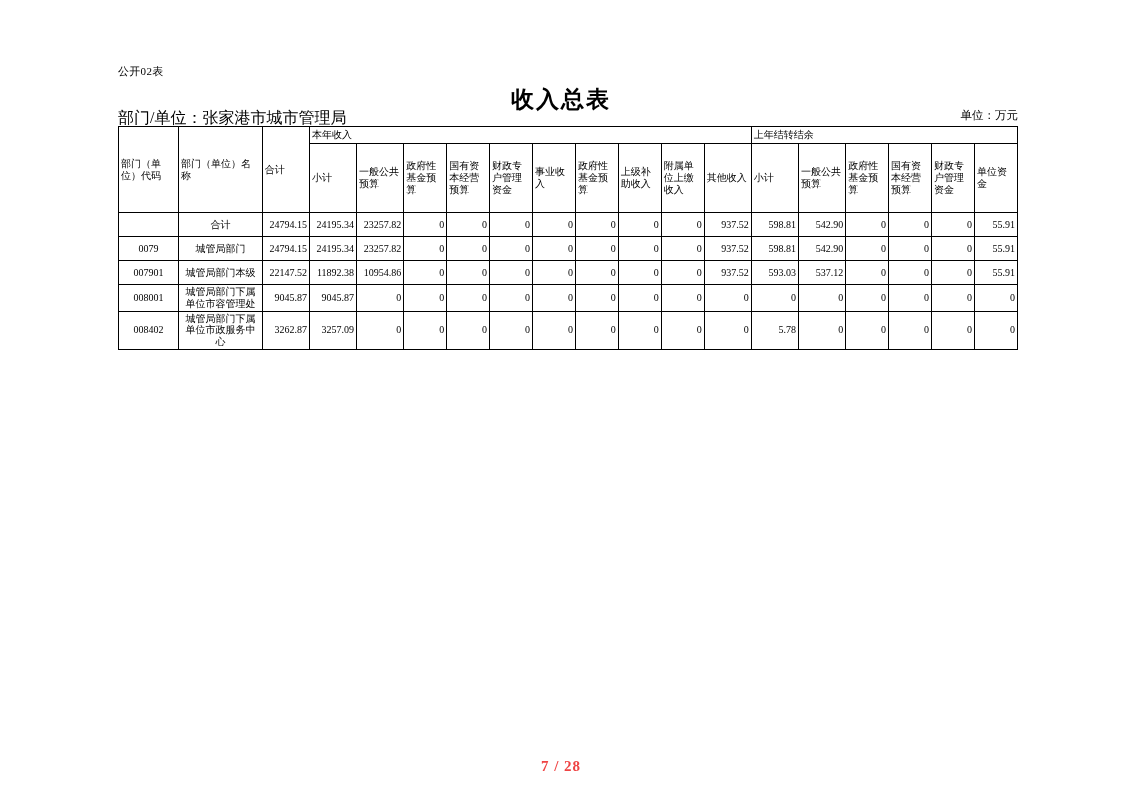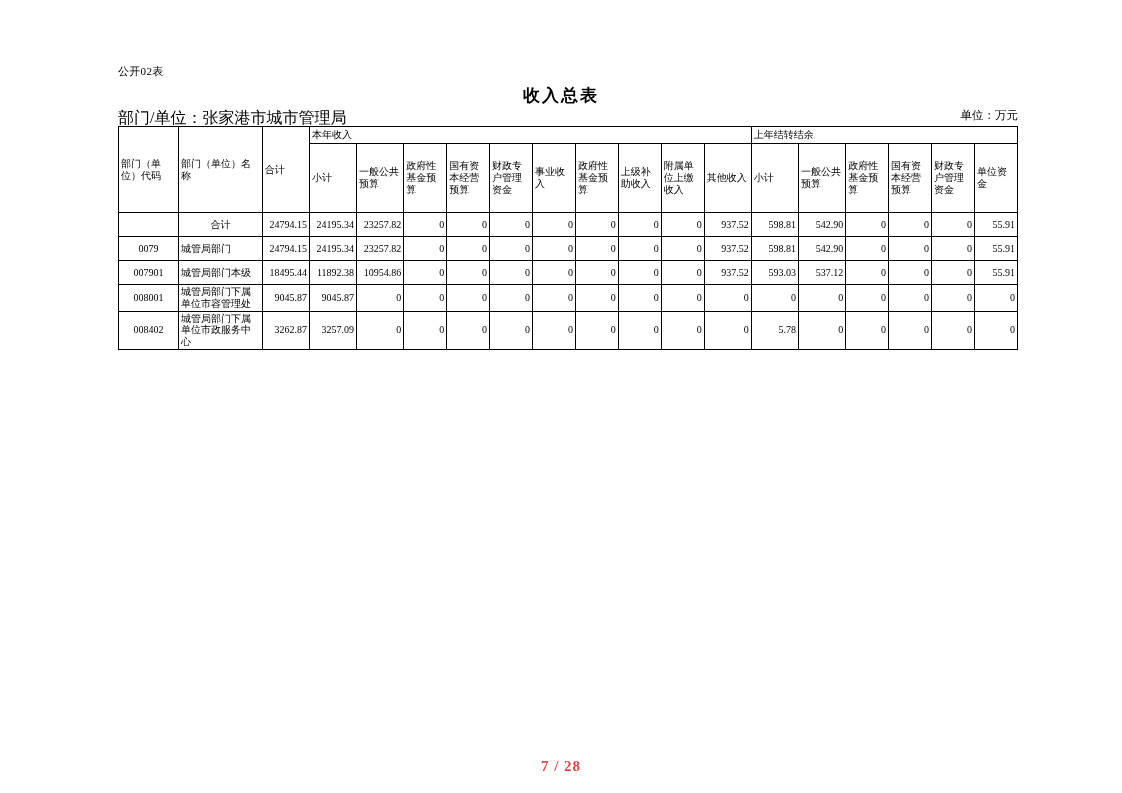--- a/index.html
+++ b/index.html
@@ -28,21 +28,21 @@
     font-size: 11px;
     font-family: "Liberation Serif", "DejaVu Serif", serif;
     letter-spacing: 0.3px;
   }
   .doc-title {
     position: absolute;
     left: 0;
     top: 84px;
     width: 1122px;
     text-align: center;
-    font-size: 17px;
+    font-size: 23px;
     font-weight: bold;
     letter-spacing: 2px;
   }
   .dept-line {
     position: absolute;
     left: 118px;
     top: 108px;
     font-size: 16px;
   }
   .unit-line {
@@ -82,21 +82,21 @@
     text-align: center;
     font-size: 10.5px;
     height: 21px;
   }
   td.name {
     text-align: center;
     font-size: 10.5px;
     padding: 2px 4px;
   }
   td.name.left {
-    text-align: left;
+    text-align: center;
     margin-top: 20px;
   }
   td.num {
     text-align: right;
     font-size: 10.5px;
     padding-right: 3px;
   }
   td.bold, th.bold {
     font-weight: bold;
   }
@@ -213,21 +213,21 @@
         <td class="num">598.81</td>
         <td class="num">542.90</td>
         <td class="num">0</td>
         <td class="num">0</td>
         <td class="num">0</td>
         <td class="num">55.91</td>
       </tr>
       <tr>
         <td class="code">007901</td>
         <td class="name left">城管局部门本级</td>
-        <td class="num">18495.44</td>
+        <td class="num">22147.52</td>
         <td class="num">11892.38</td>
         <td class="num">10954.86</td>
         <td class="num">0</td>
         <td class="num">0</td>
         <td class="num">0</td>
         <td class="num">0</td>
         <td class="num">0</td>
         <td class="num">0</td>
         <td class="num">0</td>
         <td class="num">937.52</td>

